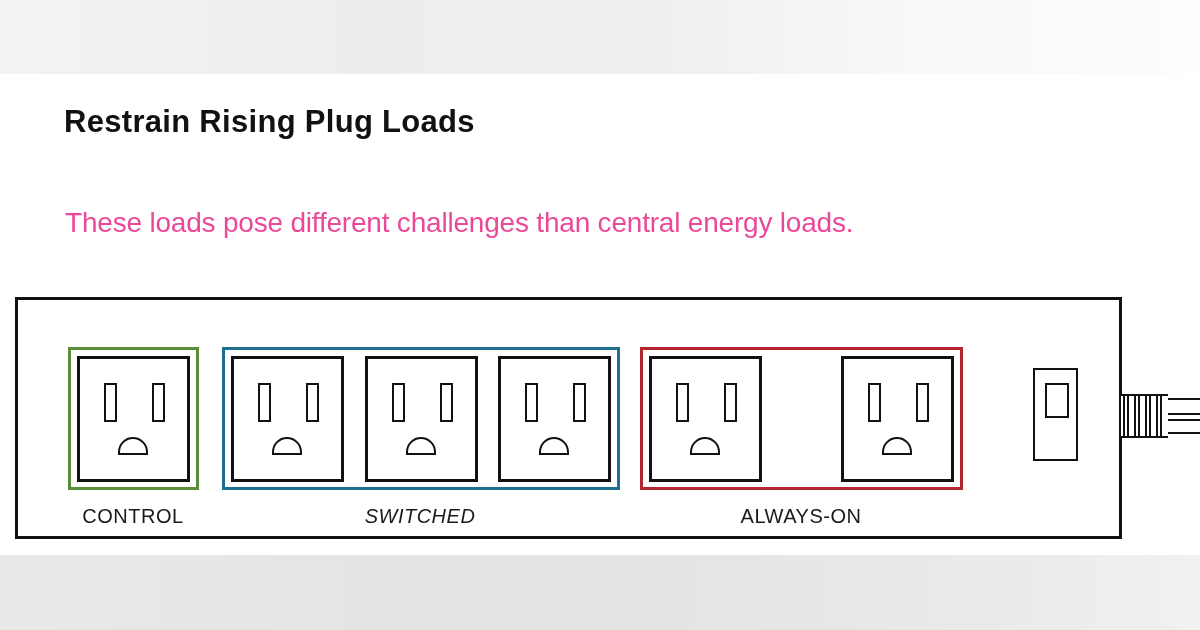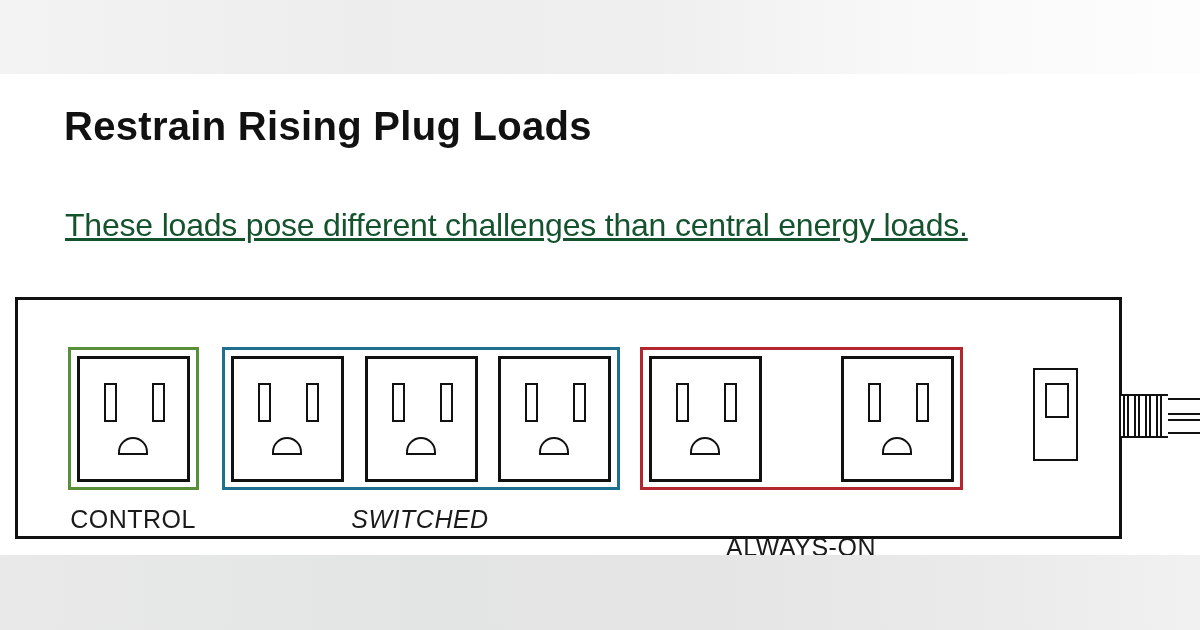--- a/index.html
+++ b/index.html
@@ -11,28 +11,27 @@
   .band-top {
     position: absolute; left: 0; top: 0; width: 1200px; height: 74px;
     background: linear-gradient(90deg, #f3f3f3 0%, #ededed 30%, #efefef 55%, #f8f8f8 75%, #fdfdfd 100%);
   }
   .band-bottom {
     position: absolute; left: 0; top: 555px; width: 1200px; height: 75px;
     background: linear-gradient(90deg, #e9e9e9 0%, #e3e4e4 35%, #e6e5e5 60%, #ecebeb 85%, #f1f1f1 100%);
   }
   .title {
     position: absolute; left: 64px; top: 104px;
-    font-size: 40px; font-weight: bold; color: #111;
+    font-size: 31px; font-weight: bold; color: #111;
     letter-spacing: 0.3px; white-space: nowrap;
   }
   .subtitle {
     position: absolute; left: 65px; top: 207px;
-    font-size: 32px; color: #14532d; white-space: nowrap;
+    font-size: 28px; color: #ec4899; white-space: nowrap;
     letter-spacing: -0.2px;
-    text-decoration: underline;
   }
   .strip {
     position: absolute; left: 15px; top: 297px;
     width: 1101px; height: 236px;
     border: 3px solid #111; background: #fff;
   }
   .group {
     position: absolute; border: 3px solid; box-sizing: border-box;
   }
   .socket {
@@ -44,21 +43,21 @@
     border: 2.5px solid #111; box-sizing: border-box;
   }
   .slot.l { left: 24px; }
   .slot.r { left: 72px; }
   .ground {
     position: absolute; left: 38px; top: 78px; width: 30px; height: 18px;
     border: 2.5px solid #111; box-sizing: border-box;
     border-radius: 15px 15px 0 0;
   }
   .glabel {
-    position: absolute; top: 505px; font-size: 25px; color: #1a1a1a;
+    position: absolute; top: 505px; font-size: 20px; color: #1a1a1a;
     letter-spacing: 0.5px; text-align: center; white-space: nowrap;
     transform: translateX(-50%);
   }
   .switch {
     position: absolute; left: 1033px; top: 368px; width: 45px; height: 93px;
     border: 2.5px solid #111; box-sizing: border-box; background: #fff;
   }
   .switch .rocker {
     position: absolute; left: 10px; top: 13px; width: 24px; height: 35px;
     border: 2px solid #111; box-sizing: border-box;
@@ -121,21 +120,21 @@
   <div class="ground"></div>
 </div>
 <div class="socket" style="left:841px; top:356px;">
   <div class="slot l"></div>
   <div class="slot r"></div>
   <div class="ground"></div>
 </div>
 
 <div class="glabel" style="left:133px;">CONTROL</div>
 <div class="glabel" style="left:420px;font-style:italic;">SWITCHED</div>
-<div class="glabel" style="left:801px;margin-top:28px;">ALWAYS-ON</div>
+<div class="glabel" style="left:801px;">ALWAYS-ON</div>
 
 <div class="switch">
   <div class="rocker"></div>
 </div>
 
 <div class="relief">
   <div class="rib" style="left:2px;"></div>
   <div class="rib" style="left:13px;"></div>
   <div class="rib" style="left:24px;"></div>
   <div class="rib" style="left:35px;"></div>

